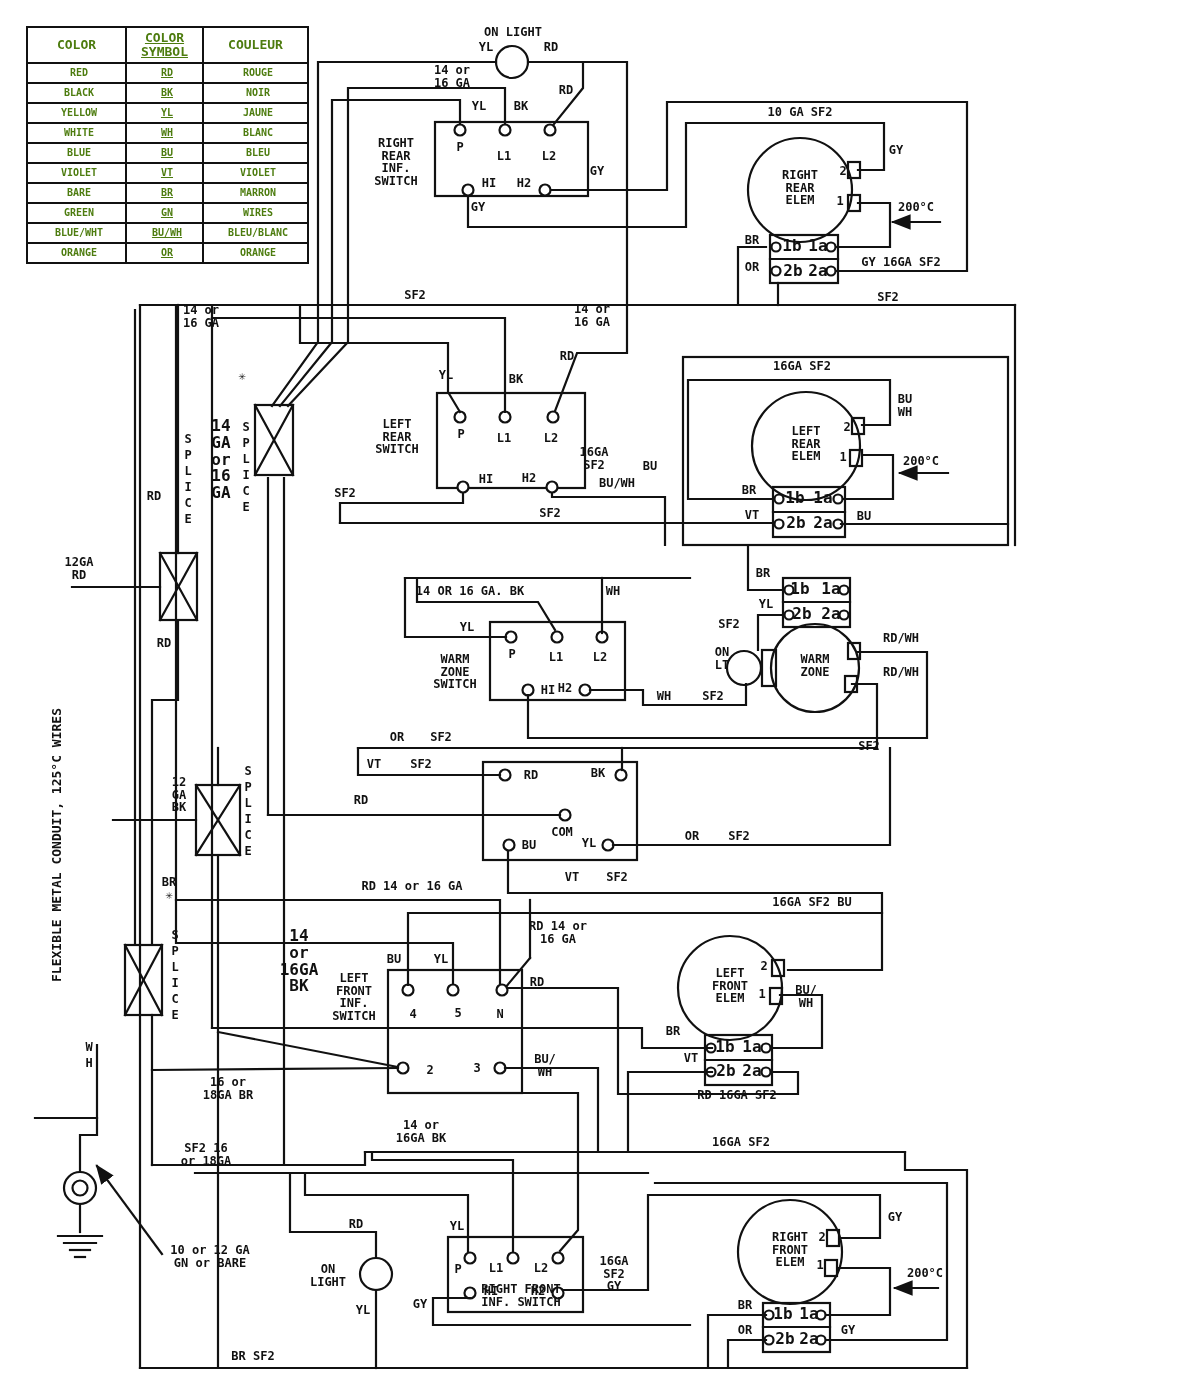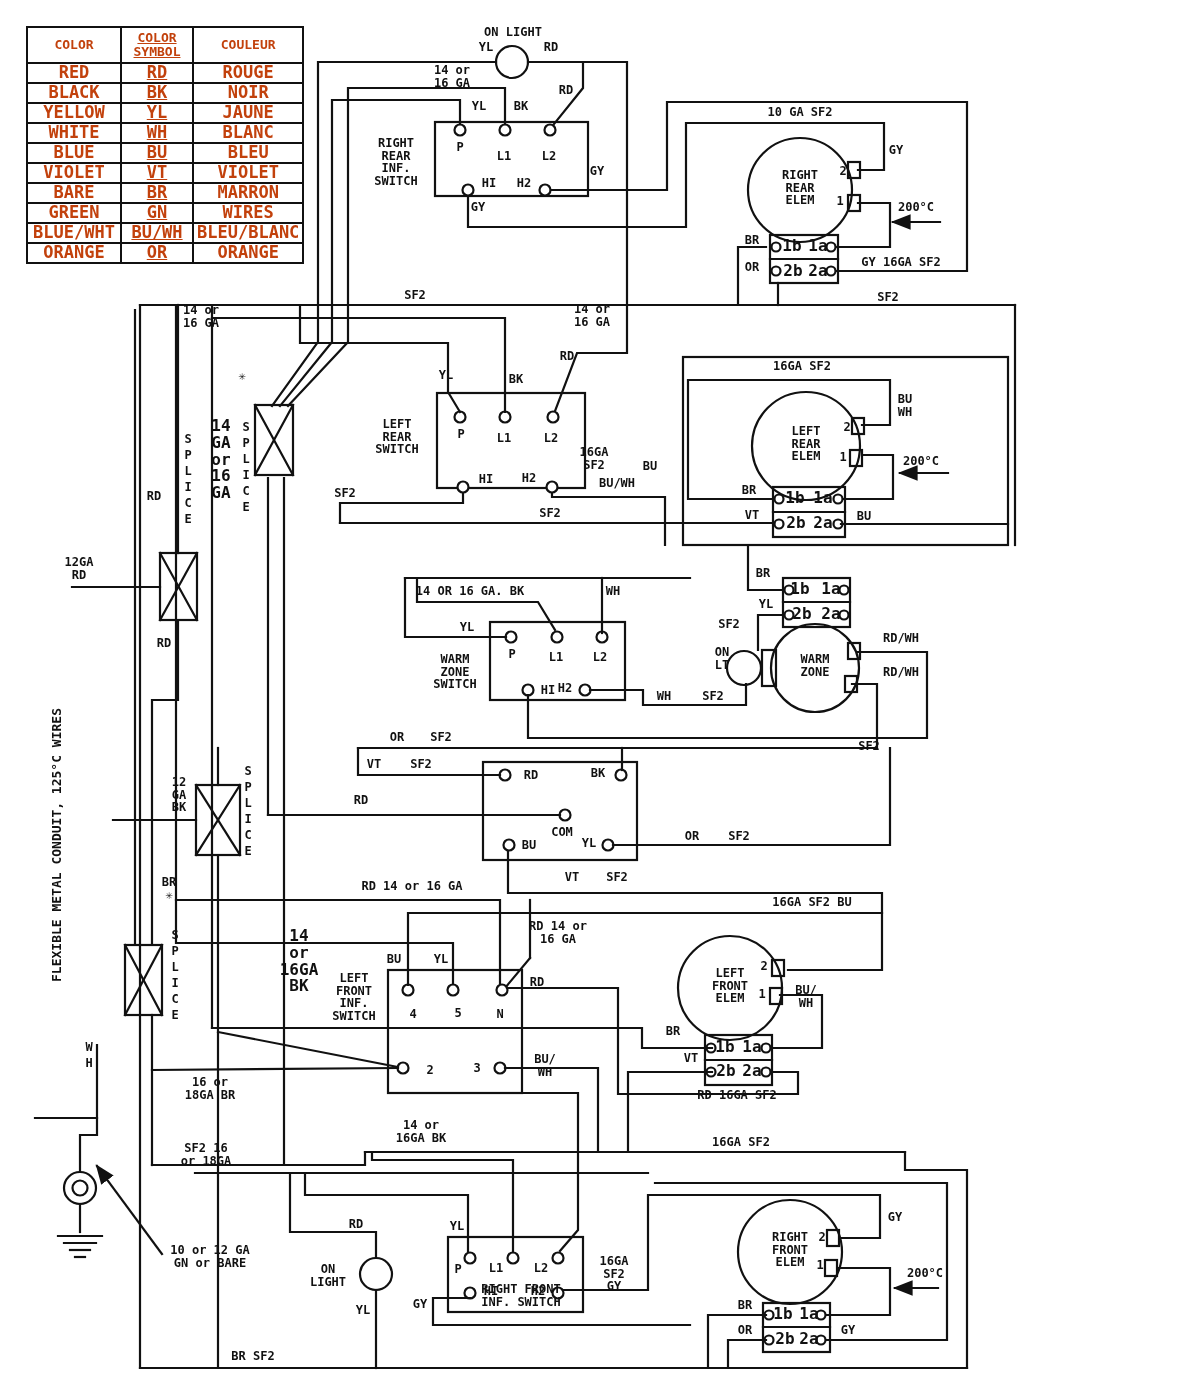--- a/index.html
+++ b/index.html
@@ -6,24 +6,24 @@
   #stage{position:relative;width:1200px;height:1384px;background:#fff;overflow:hidden;
          font-family:"DejaVu Sans Mono",monospace;color:#111;}
   #wires{position:absolute;left:0;top:0;}
   .lb{position:absolute;transform:translate(-50%,-50%);font:bold 12px "DejaVu Sans Mono",monospace;
       color:#111;white-space:pre-line;text-align:center;line-height:1.05;letter-spacing:0px;}
   .sm{font-size:16px;}
   .v{writing-mode:vertical-lr;text-orientation:upright;letter-spacing:2px;line-height:1;}
   .rot{transform:translate(-50%,-50%) rotate(-90deg);white-space:nowrap;font-size:13px;}
   
   #ctable{position:absolute;left:26px;top:26px;border-collapse:collapse;
-          font:bold 13px "DejaVu Sans Mono",monospace;color:#c2410c;border-radius:14px;}
+          font:bold 13px "DejaVu Sans Mono",monospace;color:#4d7c0f;border-radius:14px;}
   #ctable td,#ctable th{border:2px solid #111;padding:0 3px;text-align:center;line-height:1.05;}
   #ctable th{height:34px;}
-  #ctable td{height:18px;font-size:17px;white-space:nowrap;}
+  #ctable td{height:18px;font-size:10px;white-space:nowrap;padding-left:8px;}
   #ctable th:nth-child(1),#ctable td:nth-child(1){width:86px;}
   #ctable th:nth-child(2),#ctable td:nth-child(2){width:64px;text-decoration:underline;}
   #ctable th:nth-child(3),#ctable td:nth-child(3){width:92px;}
 </style>
 </head>
 <body>
 
 <div id="stage">
 
 <svg id="wires" width="1200" height="1384" viewBox="0 0 1200 1384" fill="none" stroke="#111" stroke-width="2.2" stroke-linecap="square" stroke-linejoin="miter">
@@ -399,21 +399,21 @@
 BK</div>
 <div class="lb v" style="left:248px;top:812px">SPLICE</div>
 <div class="lb" style="left:169px;top:889px">BR
 ✳</div>
 <div class="lb v" style="left:175px;top:976px">SPLICE</div>
 <div class="lb sm" style="left:299px;top:962px">14
 or
 16GA
 BK</div>
 <div class="lb v" style="left:89px;top:1056px">WH</div>
-<div class="lb" style="left:210px;top:1089px">16 or
+<div class="lb" style="left:228px;top:1089px">16 or
 18GA BR</div>
 <div class="lb" style="left:206px;top:1155px">SF2 16
 or 18GA</div>
 <div class="lb" style="left:210px;top:1257px">10 or 12 GA
 GN or BARE</div>
 
 <div class="lb" style="left:470px;top:591px">14 OR 16 GA. BK</div>
 <div class="lb" style="left:613px;top:591px">WH</div>
 <div class="lb" style="left:467px;top:627px">YL</div>
 <div class="lb" style="left:455px;top:672px">WARM

